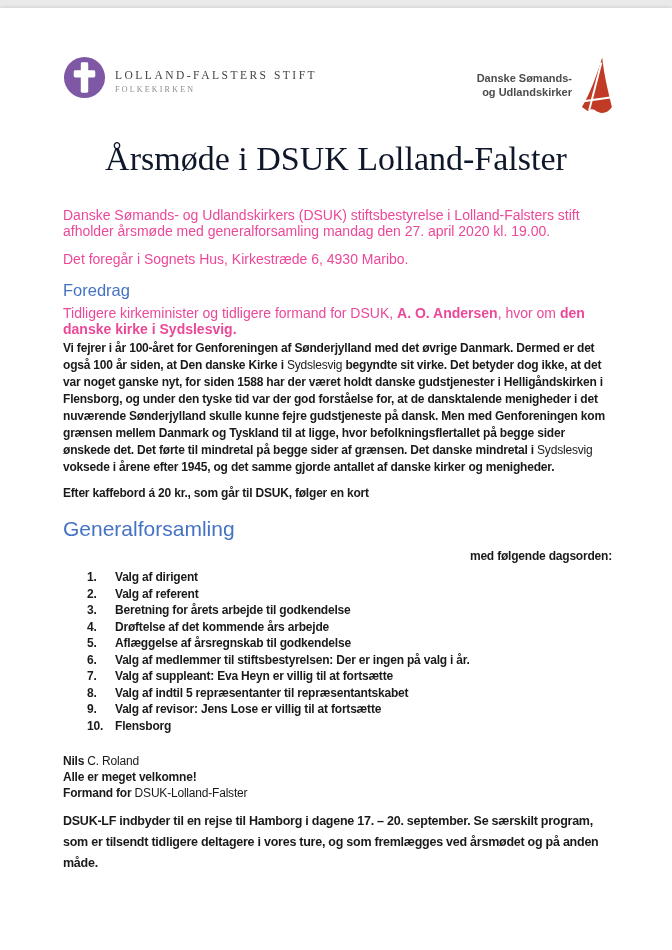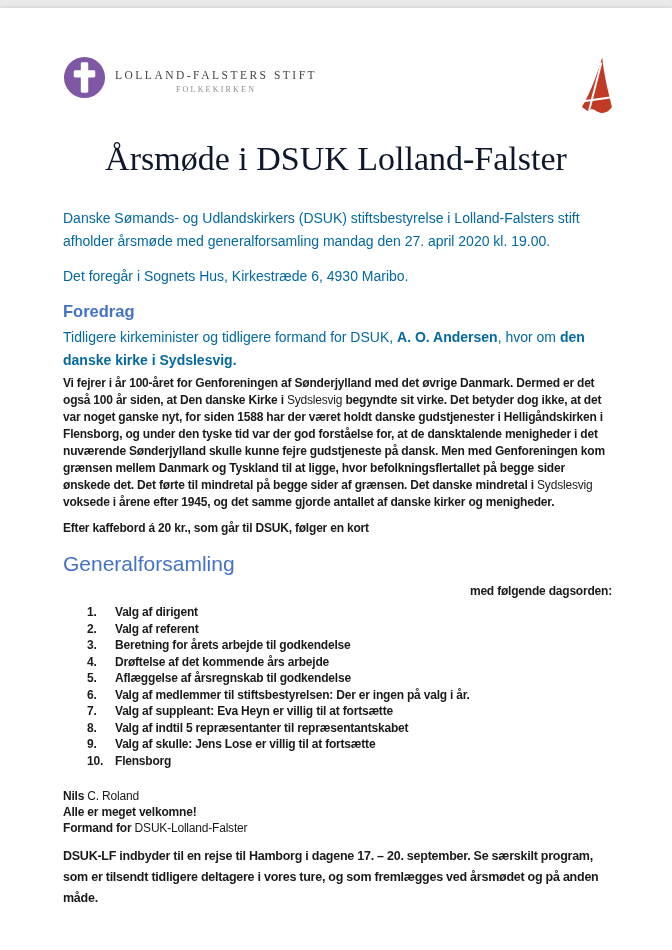--- a/index.html
+++ b/index.html
@@ -6,31 +6,31 @@
   .page{
     width:672px;height:950px;background:#ffffff;position:relative;
     font-family:"Liberation Sans",sans-serif;color:#1f1f1f;overflow:hidden;
     margin:8px auto;box-shadow:0 0 4px rgba(0,0,0,.15);
   }
   
   .header{position:absolute;left:63px;right:56px;top:48px;display:flex;justify-content:space-between;align-items:flex-start;}
   .stift{display:flex;gap:9px;align-items:flex-start;}
   .stift-text{margin-top:13px;}
   .stift-name{font-family:"Liberation Serif",serif;font-size:11.5px;letter-spacing:2.5px;color:#454341;white-space:nowrap;}
-  .stift-sub{font-family:"Liberation Serif",serif;font-size:8px;letter-spacing:2.2px;color:#8f8d8a;margin-top:4px;text-align:center;}
+  .stift-sub{font-family:"Liberation Serif",serif;font-size:8px;letter-spacing:2.2px;color:#8f8d8a;margin-top:4px;}
   .dsuk{display:flex;gap:5px;align-items:flex-start;}
   .dsuk-text{margin-top:16px;text-align:right;font-size:11px;font-weight:700;color:#4c4c4e;line-height:13.5px;white-space:nowrap;}
   
   .title{position:absolute;top:132px;left:0;width:672px;text-align:center;
     font-family:"Liberation Serif",serif;font-size:34px;font-weight:400;color:#0f172a;}
   
   .content{position:absolute;top:199px;left:63px;width:549px;}
-  .p-lg{font-size:14px;line-height:23px;margin:0 0 12px 0;color:#0369a1;}
+  .p-lg{font-size:14px;line-height:16px;margin:0 0 12px 0;color:#ec4899;}
   .h-blue{color:#4472c4;font-weight:400;font-family:"Liberation Sans",sans-serif;}
-  .h-foredrag{font-size:16.5px;line-height:22px;margin:10px 0 4px 0;font-weight:bold;}
+  .h-foredrag{font-size:16.5px;line-height:22px;margin:10px 0 4px 0;}
   .h-general{font-size:21px;line-height:27px;margin:0 0 6px 0;}
   .p-sm{font-size:12px;line-height:17px;margin:0 0 9px 0;letter-spacing:-0.2px;color:#1a1a1a;}
   .p-sm .b{font-weight:700;}
   .p-sm .r{font-weight:400;}
   .kaffebord{font-weight:700;margin:0 0 13px 0;}
   .dagsorden{font-weight:700;margin:0 0 4px 0;text-align:right;}
   .agenda{margin:0 0 0 24px;}
   .agenda-row{display:flex;font-size:12px;line-height:16.5px;font-weight:700;letter-spacing:-0.2px;color:#1a1a1a;}
   .agenda-num{width:28px;flex:0 0 28px;}
   .closing{margin-top:19px;}
@@ -54,20 +54,24 @@
           <rect x="11" y="14.5" width="22" height="7.4" rx="1.5" fill="#ffffff"></rect>
         </svg>
       </span>
       <div class="stift-text">
         <div class="stift-name">LOLLAND-FALSTERS STIFT</div>
         <div class="stift-sub">FOLKEKIRKEN</div>
       </div>
     </div>
 
     <div class="dsuk">
+      <div class="dsuk-text">
+        <div>Danske Sømands-</div>
+        <div>og Udlandskirker</div>
+      </div>
       <span>
         <svg width="39" height="68" viewBox="0 0 48 84">
           <path d="M 31,2 C 25,22 16,47 6,63 L 13,68 C 16,65.5 19,65 21.5,66.5 C 29,73 38,71 43,63 C 38,43 33,22 31,2 Z" fill="#c13a26"></path>
           <path d="M 30,8 L 15,67" stroke="#ffffff" stroke-width="2.4" fill="none"></path>
           <path d="M 8,56 L 43,51" stroke="#ffffff" stroke-width="2.4" fill="none"></path>
         </svg>
       </span>
     </div>
   </div>
 
@@ -115,21 +119,21 @@
         <div class="agenda-row">
           <span class="agenda-num">7.</span>
           <span>Valg af suppleant: Eva Heyn er villig til at fortsætte</span>
         </div>
         <div class="agenda-row">
           <span class="agenda-num">8.</span>
           <span>Valg af indtil 5 repræsentanter til repræsentantskabet</span>
         </div>
         <div class="agenda-row">
           <span class="agenda-num">9.</span>
-          <span>Valg af skulle: Jens Lose er villig til at fortsætte</span>
+          <span>Valg af revisor: Jens Lose er villig til at fortsætte</span>
         </div>
         <div class="agenda-row">
           <span class="agenda-num">10.</span>
           <span>Flensborg</span>
         </div>
       </div>
 
     <div class="closing">
         <div class="closing-line"><span class="b" style="font-weight: 700;">Nils </span><span class="r">C. Roland</span></div>
         <div class="closing-line"><span class="b" style="font-weight: 700;">Alle er meget velkomne!</span></div>

